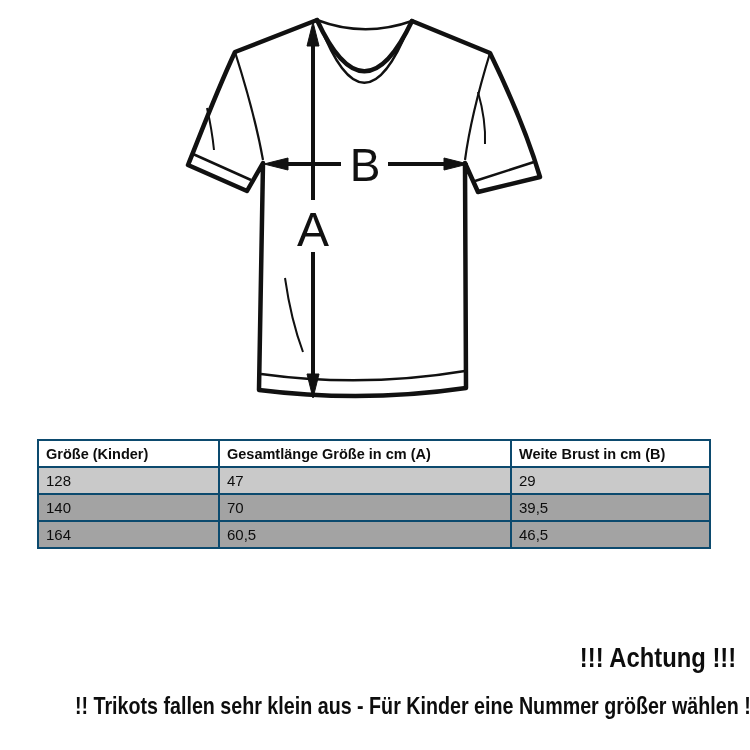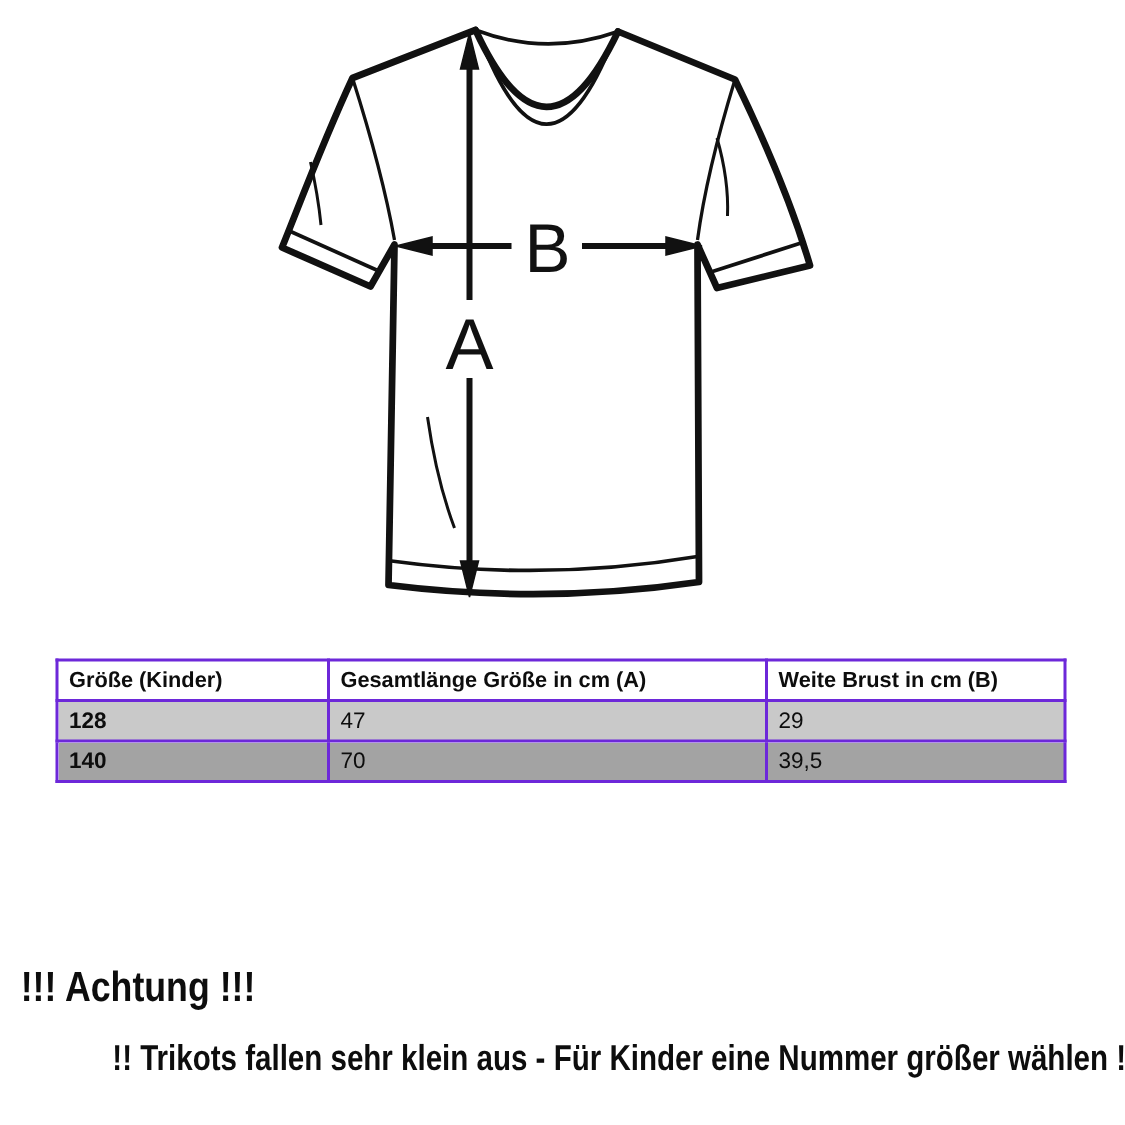--- a/index.html
+++ b/index.html
@@ -22,47 +22,47 @@
   }
   table.size-table {
     position: absolute;
     left: 37px; top: 439px;
     width: 672px;
     border-collapse: collapse;
     table-layout: fixed;
     border: 2px solid #141414;
   }
   table.size-table th, table.size-table td {
-    border: 2px solid #6d28d9;
+    border: 2px solid #0c4a6e;
     padding: 0 0 0 7px;
     text-align: left;
     vertical-align: middle;
     color: #0d0d0d;
     overflow: hidden;
     white-space: nowrap;
   }
   table.size-table th {
     height: 25px;
     font-size: 14.5px;
     font-weight: bold;
     background: #ffffff;
   }
   table.size-table td {
     height: 25px;
     font-size: 15px;
     font-weight: normal;
   }
-  table.size-table td.size-col { font-weight: bold; }
+  table.size-table td.size-col { font-weight: normal; }
   tr.row-alt td { background: #c9c9c9; }
   tr.row-plain td { background: #a3a3a3; }
   .warning-title {
     position: absolute;
     top: 642px; left: 0;
     width: 750px;
-    text-align: left;
+    text-align: right;
   }
   .warning-title span {
     display: inline-block;
     font-size: 28px;
     font-weight: bold;
     transform: scaleX(0.85);
     transform-origin: center;
     white-space: nowrap;
     color: #0d0d0d;
   }
@@ -141,20 +141,25 @@
     <tr class="row-alt">
       <td class="size-col">128</td>
       <td>47</td>
       <td>29</td>
     </tr>
     <tr class="row-plain">
       <td class="size-col">140</td>
       <td>70</td>
       <td>39,5</td>
     </tr>
+    <tr class="row-plain">
+      <td class="size-col">164</td>
+      <td>60,5</td>
+      <td>46,5</td>
+    </tr>
   </tbody>
 </table>
 
 <div class="warning-title">
   <span>!!! Achtung !!!</span>
 </div>
 <div class="warning-message">
   <span>!! Trikots fallen sehr klein aus - Für Kinder eine Nummer größer wählen !!</span>
 </div>
 

